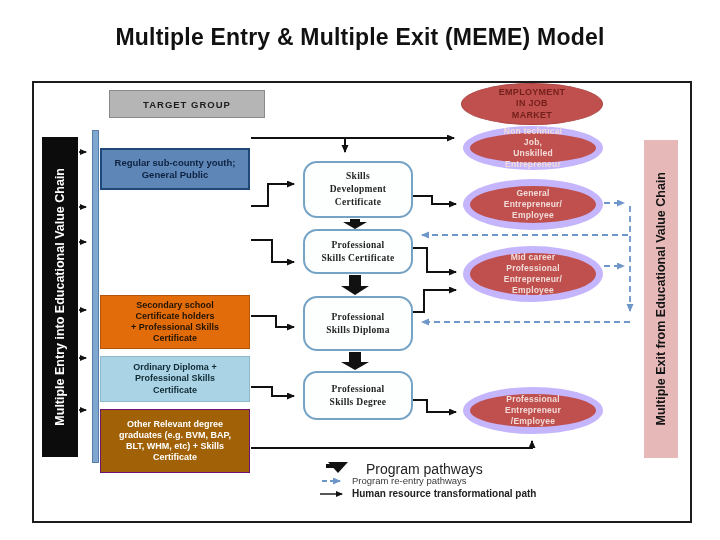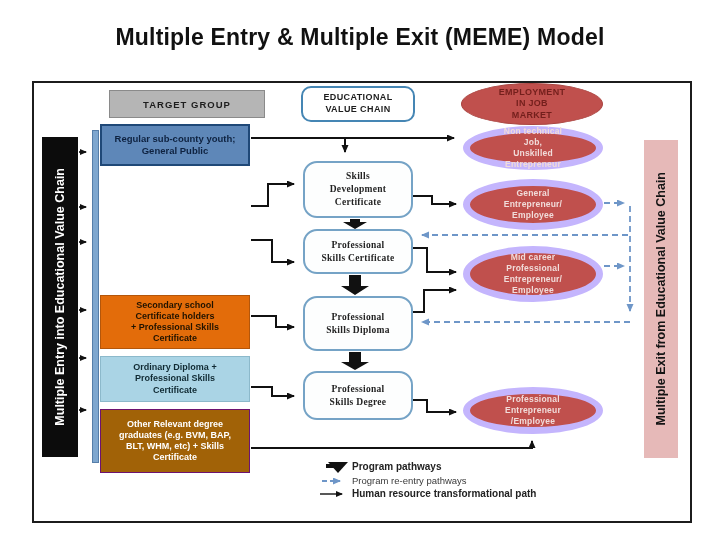--- a/index.html
+++ b/index.html
@@ -19,57 +19,55 @@
           border-radius:50%;font-size:9px;font-weight:bold;color:#731f1c;line-height:1.25;letter-spacing:.3px;}
   
   .vtext{writing-mode:vertical-rl;transform:rotate(180deg);}
   .entrybar{left:42px;top:137px;width:36px;height:320px;background:#0c0c0c;color:#fff;
             font-size:12.5px;font-weight:bold;}
   .exitbar{left:644px;top:140px;width:34px;height:318px;background:#e6b9b8;color:#141414;
            font-size:12.5px;font-weight:bold;}
   .bluestrip{left:92px;top:130px;width:7px;height:333px;background:#7fa7cf;border:1px solid #567ea9;}
   
   .tb{left:100px;width:150px;font-weight:bold;padding:2px 5px;line-height:1.25;}
-  #tb1{top:124px;height:42px;background:#5e87b8;border:2px solid #1f4877;color:#0e2240;font-size:9.5px;}
+  #tb1{top:148px;height:42px;background:#5e87b8;border:2px solid #1f4877;color:#0e2240;font-size:9.5px;}
   #tb2{top:181px;height:100px;background:#9bbb59;border:2px solid #4f6228;color:#2b3317;font-size:9.5px;}
   #tb3{top:295px;height:54px;background:#e36c0a;border:1px solid #b4560a;color:#201300;font-size:9px;}
   #tb4{top:356px;height:46px;background:#aad4e5;border:1px solid #8cb9cb;color:#102a33;font-size:9px;}
   #tb5{top:409px;height:64px;background:#a16207;border:1px solid #6d1270;color:#fff;font-size:9px;}
   
   .cb{left:303px;width:110px;background:#fdfefe;border:2px solid #75a3c6;border-radius:14px;
       font-size:9.5px;font-weight:bold;color:#242424;line-height:1.35;letter-spacing:.3px;font-family:Liberation Serif, serif;}
   #cb1{top:161px;height:57px;}
   #cb2{top:229px;height:45px;}
   #cb3{top:296px;height:55px;}
   #cb4{top:371px;height:49px;}
   
   .el{left:463px;width:140px;background:#c0504d;border:7px solid #c4b5fd;border-radius:50%;
       font-size:8.5px;font-weight:bold;color:#f1dcda;line-height:1.3;letter-spacing:.2px;}
   #el1{top:126px;height:44px;}
   #el2{top:179px;height:51px;}
   #el3{top:246px;height:56px;}
   #el4{top:387px;height:47px;}
   
   .lg{position:absolute;left:352px;color:#222;white-space:nowrap;}
-  #lg1{top:461px;font-size:10px;font-weight:700;}
+  #lg1{top:461px;font-size:14px;font-weight:400;margin-left:14px;}
   #lg2{top:475px;font-size:9.5px;color:#3a3a3a;}
   #lg3{top:488px;font-size:10px;font-weight:600;}
   svg.connectors{position:absolute;left:0;top:0;pointer-events:none;}
 </style>
 </head>
 <body>
 
 <div class="page">
 
   <div class="title">Multiple Entry &amp; Multiple Exit (MEME) Model</div>
   <div class="frame"></div>
 
   <div class="abs grayhdr">TARGET GROUP</div>
-  <div class="abs eduhdr">EDUCATIONAL
-VALUE CHAIN</div>
   <div class="abs emphdr">EMPLOYMENT
 IN JOB
 MARKET</div>
 
   <div class="abs entrybar">
     <span class="vtext">Multiple Entry into Educational Value Chain</span>
   </div>
   <div class="abs bluestrip"></div>
   <div class="abs exitbar">
     <span class="vtext">Multiple Exit from Educational Value Chain</span>

